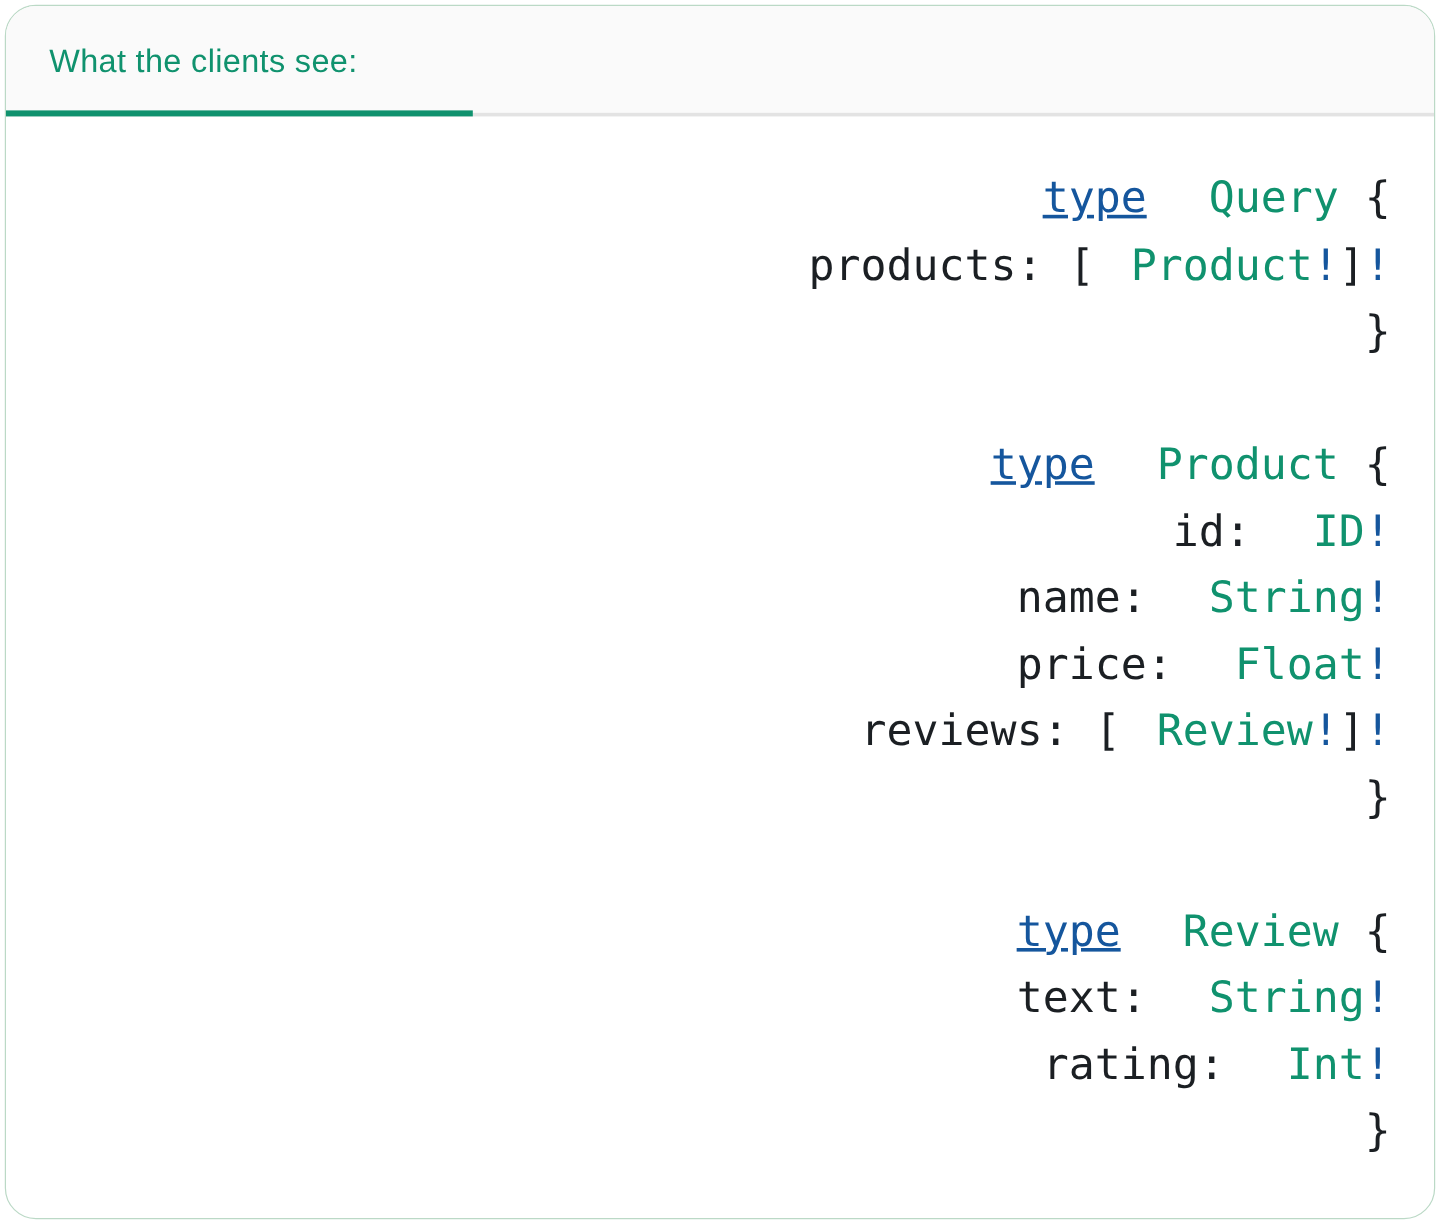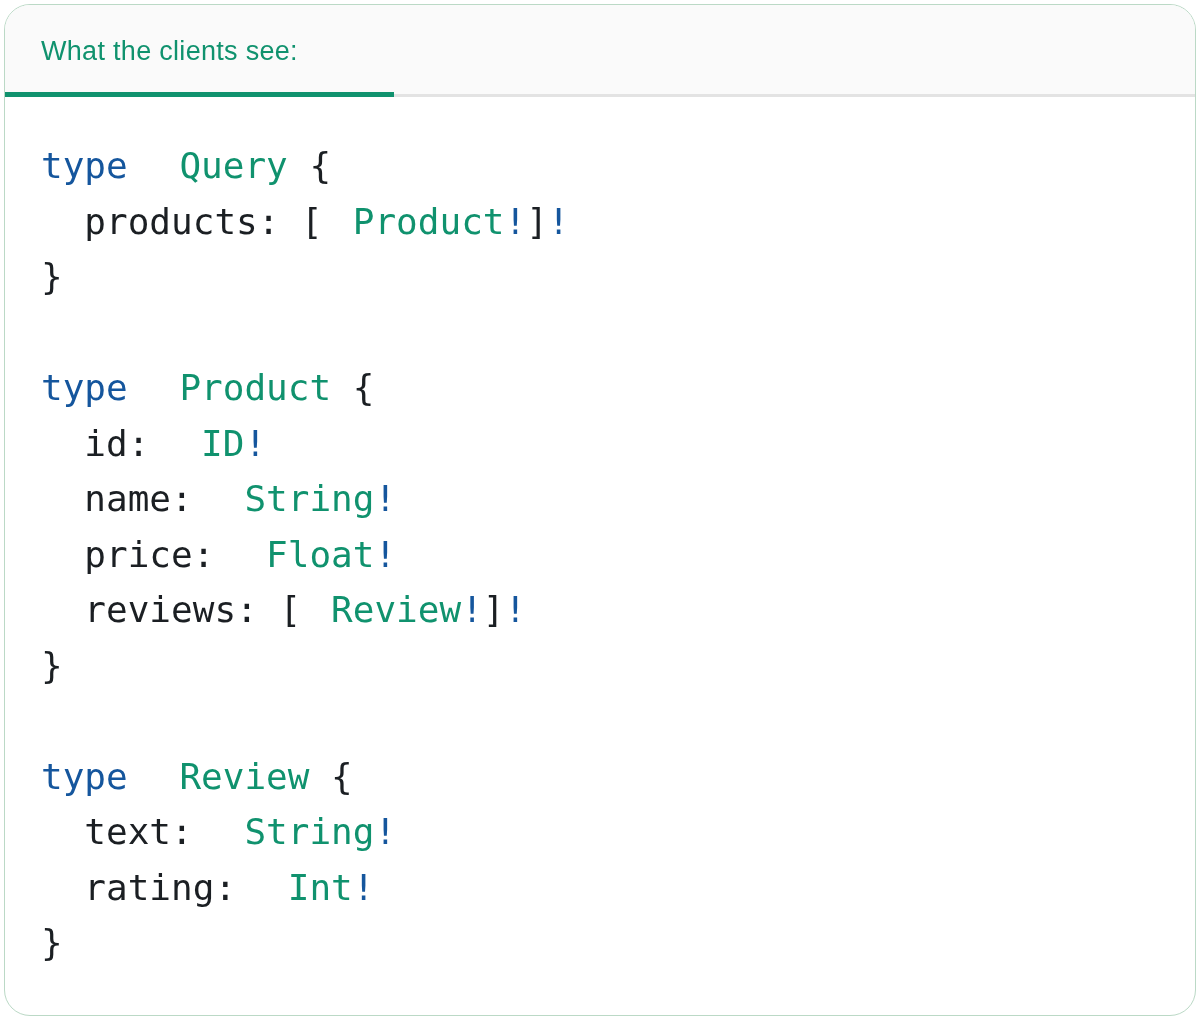--- a/index.html
+++ b/index.html
@@ -14,21 +14,21 @@
   body{
     width:1200px;height:1020px;position:relative;overflow:hidden;
     font-family:"Liberation Sans", sans-serif;
   }
   .card{
     position:absolute;left:4px;top:4px;right:4px;bottom:4px;
     background:#ffffff;
     border:1.5px solid var(--card-border);
     border-radius:26px;
     overflow:hidden;
-    display:flex;flex-direction:column;
+    display:flex;flex-direction:column;text-align:right;
   }
   .tabbar{
     position:relative;
     height:92px;flex:0 0 92px;
     background:var(--tab-bg);
   }
   .tabbar::after{
     content:"";position:absolute;left:0;right:0;bottom:0;height:3px;
     background:var(--divider);
   }
@@ -47,21 +47,21 @@
     font-size:27px;font-weight:500;letter-spacing:0.3px;
   }
   .code{
     margin:0;padding:41px 36px 40px 36px;
     font-family:"DejaVu Sans Mono", "Liberation Mono", monospace;
     font-size:36px;line-height:55.5px;
     color:var(--ink);
     white-space:pre;
   }
   .code-line{height:55.5px;}
-  .tok-keyword{color:var(--blue);}
+  .tok-keyword{color:var(--blue);text-decoration:underline;}
   .tok-type{color:var(--green);margin-left:30px;}
   .tok-bang{color:var(--blue);}
   .tok-plain{color:var(--ink);}
 </style>
 </head>
 <body>
 
 <div class="card">
   <div class="tabbar">
     <div class="tab active">

